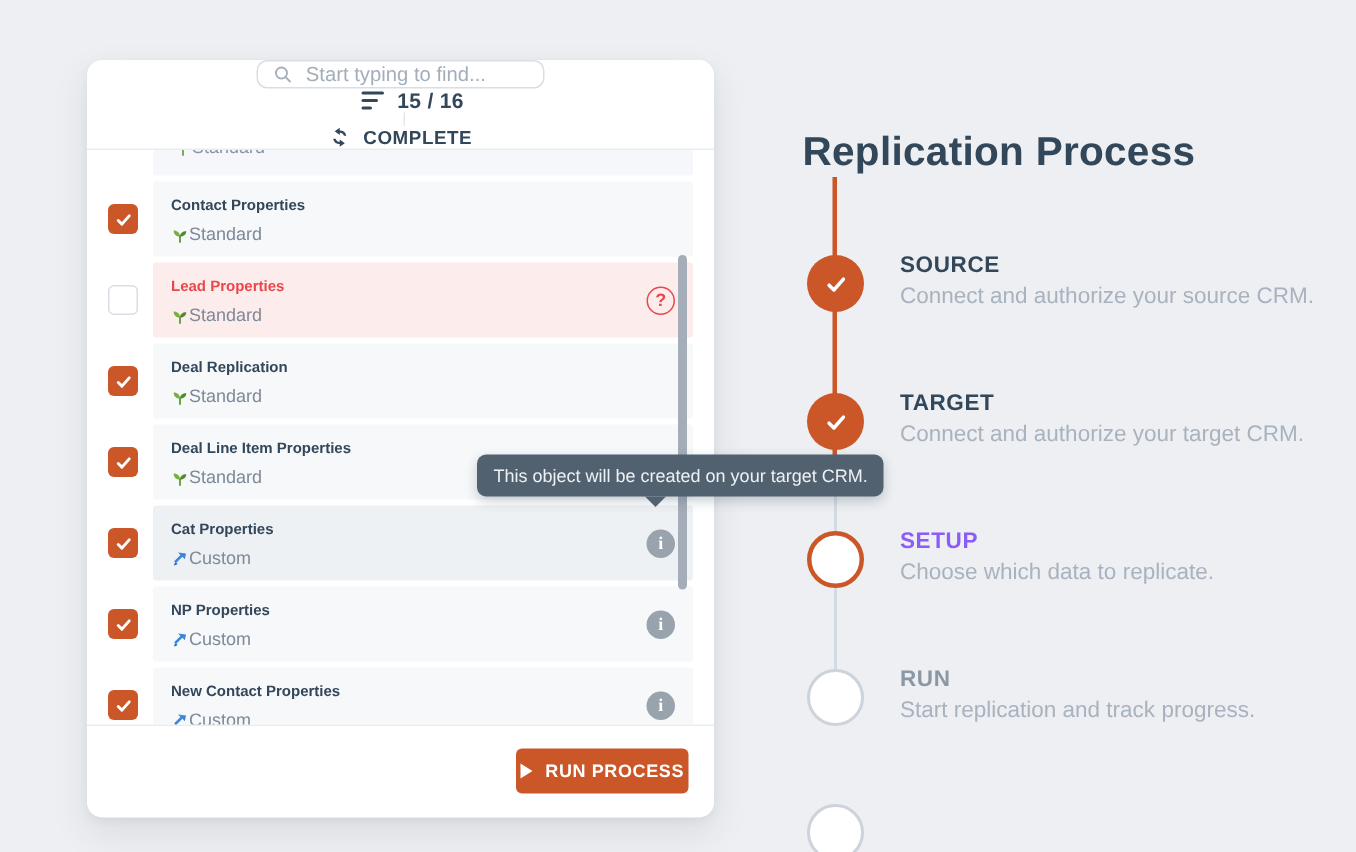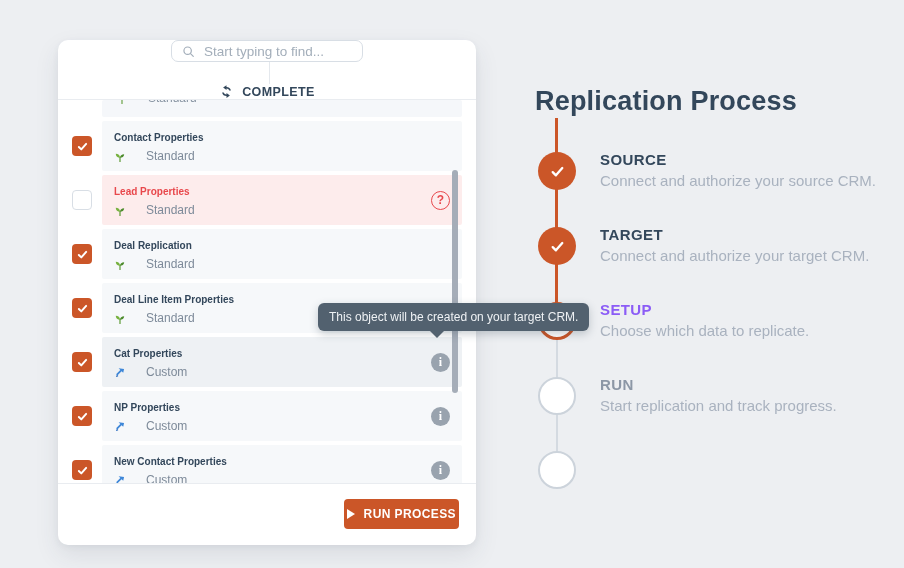--- a/index.html
+++ b/index.html
@@ -53,21 +53,21 @@
   .row:not(.checked) .checkbox svg{display:none;}
   .row-body{
     flex:1;height:100%;background:#f6f8fa;border-radius:2px;
     display:flex;align-items:center;padding:0 12px;box-sizing:border-box;
   }
   .row.hover .row-body{background:#eef1f4;}
   .row.variant-error .row-body{background:#fdecec;}
   .row-text{flex:1;min-width:0;}
   .row-title{font-size:10px;font-weight:bold;color:#33475b;line-height:19px;}
   .row.variant-error .row-title{color:#e8484c;}
-  .row-sub{display:flex;align-items:center;gap:20px;font-size:12px;color:#7d8a99;line-height:15px;margin-top:2px;}
+  .row-sub{display:flex;align-items:center;gap:0;font-size:12px;color:#7d8a99;line-height:15px;margin-top:2px;}
   .row-sub svg{flex:0 0 auto;}
   .row .sprout-icon,.row .tool-icon{display:none;line-height:0;}
   .row.type-Standard .sprout-icon{display:inline-block;}
   .row.type-Custom .tool-icon{display:inline-block;}
   .partial-row .sprout-icon{display:inline-block;line-height:0;}
   .trail{display:none;width:19px;height:19px;border-radius:50%;align-items:center;justify-content:center;
     font-size:12px;font-weight:bold;flex:0 0 19px;cursor:pointer;}
   .row.trailing-info .trail-info{display:flex;background:#99a3ae;color:#ffffff;font-family:"Liberation Serif",serif;}
   .row.trailing-question .trail-question{display:flex;border:1.6px solid #e8484c;color:#e8484c;box-sizing:border-box;background:transparent;}
   .scrollbar-thumb{
@@ -98,21 +98,21 @@
   }
   
   .stepper-title{
     position:absolute;left:535px;top:86px;
     font-size:27px;font-weight:bold;color:#33475b;letter-spacing:.2px;
   }
   .step-line{position:absolute;width:3px;z-index:1;}
   .step-line.orange{left:555px;top:118px;height:198px;background:#cb5628;}
   .step-line.gray{left:556px;top:316px;height:147px;width:2px;background:#d4dae1;}
   .steps{position:absolute;left:538px;top:151px;display:flex;flex-direction:column;gap:35px;z-index:2;}
-  .step{display:flex;align-items:center;}
+  .step{display:flex;align-items:flex-end;margin-top:17px;}
   .step-circle{
     width:38px;height:38px;border-radius:50%;box-sizing:border-box;flex:0 0 38px;
     display:flex;align-items:center;justify-content:center;background:#ffffff;
   }
   .step.state-done .step-circle{background:#cb5628;}
   .step.state-active .step-circle{border:3px solid #cb5628;}
   .step.state-pending .step-circle{border:2px solid #ccd3db;}
   .step-check{display:none;}
   .step.state-done .step-check{display:block;}
   .step-text{margin-left:24px;margin-top:-1px;}
@@ -128,20 +128,28 @@
 
   <div class="card-header">
     <div class="search-box">
       <svg width="15" height="15" viewBox="0 0 16 16">
         <circle cx="7" cy="7" r="4.6" fill="none" stroke="#a3aeba" stroke-width="1.5"></circle>
         <line x1="10.6" y1="10.6" x2="14" y2="14" stroke="#a3aeba" stroke-width="1.5" stroke-linecap="round"></line>
       </svg>
       <input type="text" placeholder="Start typing to find..." style="">
     </div>
 
+    <div class="counter-group">
+      <span class="filter-icon">
+          <i></i>
+          <i></i>
+          <i></i>
+        </span>
+      <span class="counter-text">15 / 16</span>
+    </div>
 
     <span class="header-divider"></span>
 
     <button class="refresh-btn">
       <svg width="15" height="15" viewBox="0 0 16 16">
         <path fill="#33475b" d="M8 3.2a4.8 4.8 0 0 1 4.7 3.8h-1.7A3.2 3.2 0 0 0 8 4.8V6.4L4.4 3.8 8 1.2v2zM8 12.8a4.8 4.8 0 0 1-4.7-3.8h1.7A3.2 3.2 0 0 0 8 11.2V9.6l3.6 2.6L8 14.8v-2z"></path>
       </svg>
       <span class="refresh-label">COMPLETE</span>
     </button>
   </div>

